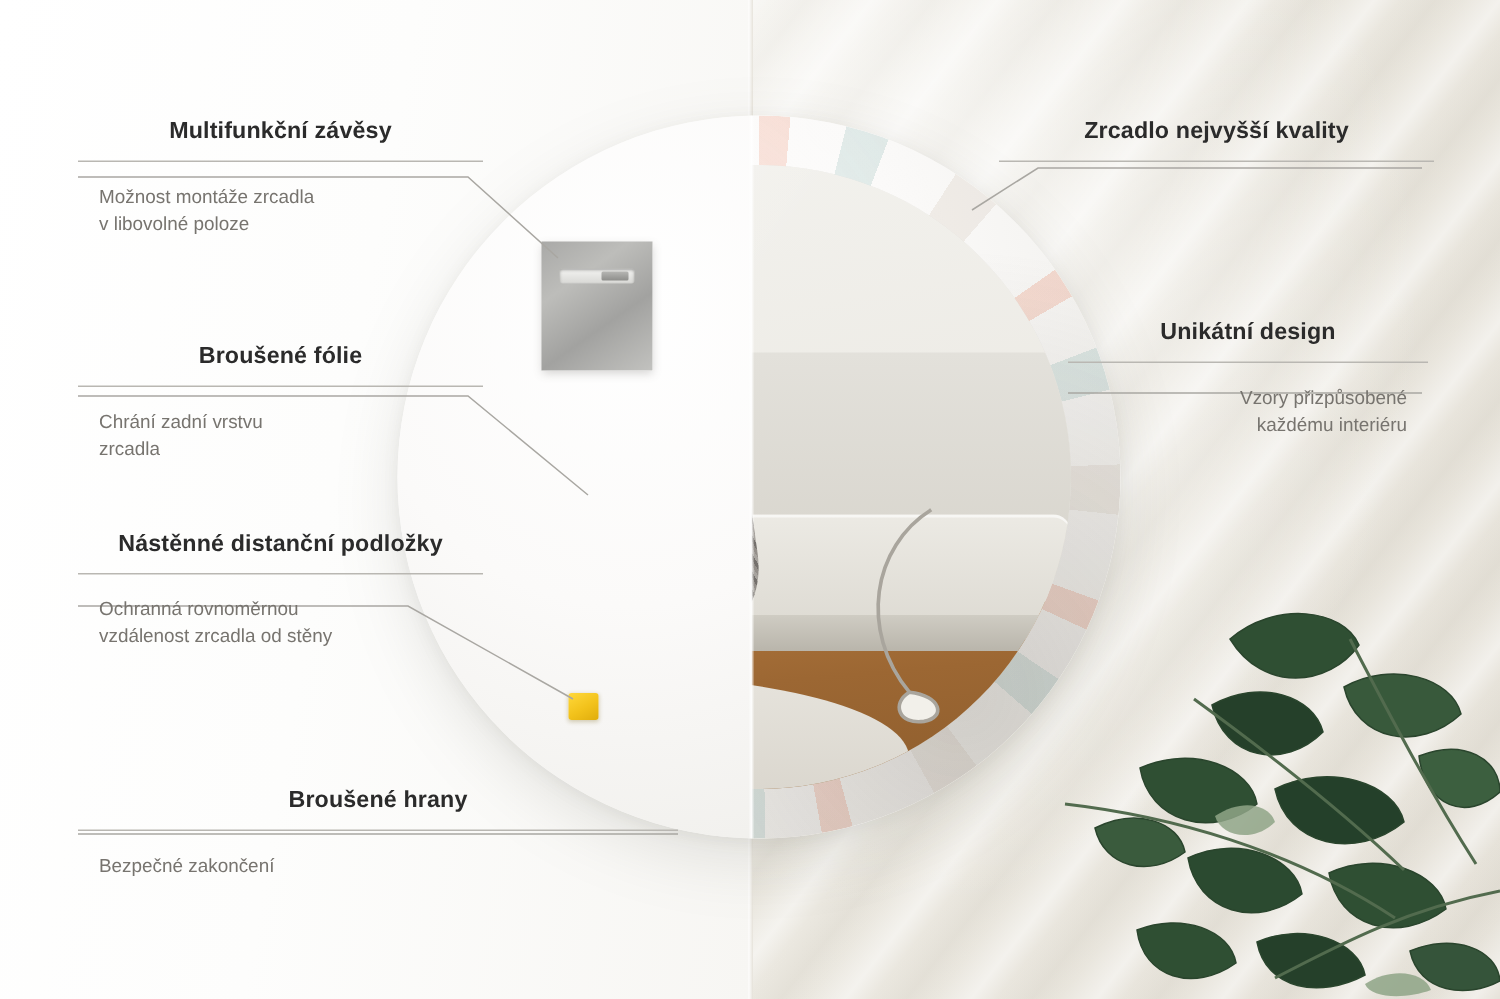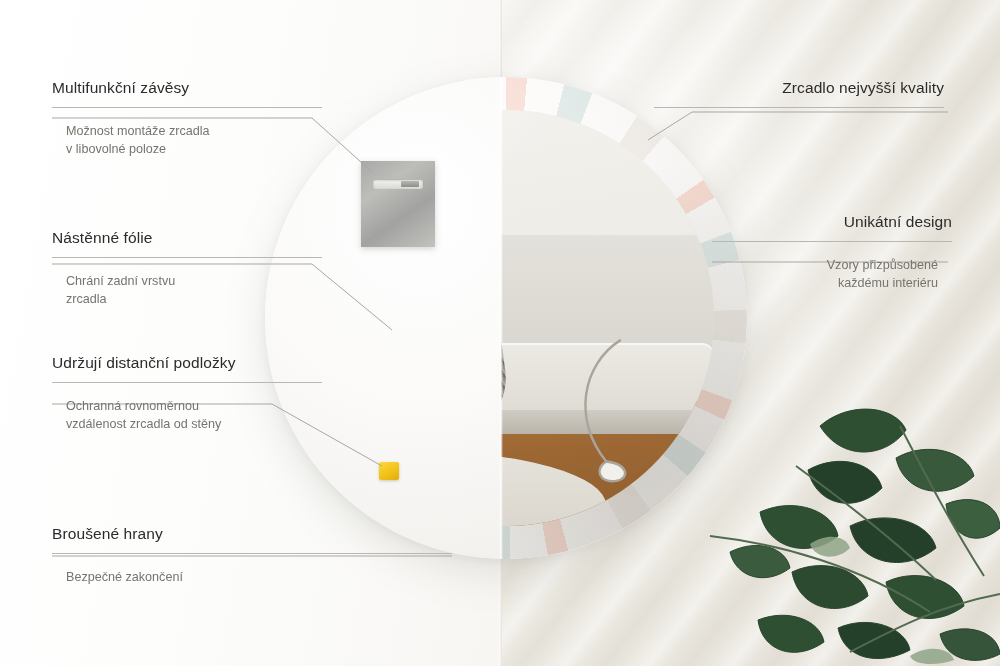--- a/index.html
+++ b/index.html
@@ -262,25 +262,26 @@
     position: absolute;
     left: 0; top: 0;
     width: 1000px; height: 666px;
     pointer-events: none;
   }
 
   
   .callout { position: absolute; }
   .callout .title {
     font-size: 15.5px;
-    font-weight: normal;
+    font-weight: bold;
     color: #2b2b2b;
     letter-spacing: .1px;
     line-height: 1.26;
     margin: 0;
+    text-align: center;
   }
   .callout .rule {
     height: 1px;
     background: #b9b7b2;
     margin: 9px 0 11px 0;
   }
   .callout .desc {
     font-size: 12.6px;
     color: #77746f;
     line-height: 1.5;
@@ -288,21 +289,21 @@
     white-space: pre-line;
   }
   .callout.left  { text-align: left; }
   .callout.right { text-align: right; }
 
   #c-hangers  { left: 52px;  top: 78px;  width: 270px; }
   #c-foil     { left: 52px;  top: 228px; width: 270px; }
   #c-spacers  { left: 52px;  top: 353px; width: 270px; }
   #c-edges    { left: 52px;  top: 524px; width: 400px; }
 
-  #c-quality  { right: 56px; top: 78px;  width: 290px; }
+  #c-quality  { right: 44px; top: 78px;  width: 290px; }
   #c-design   { right: 48px; top: 212px; width: 240px; }
 
   
   .foliage {
     position: absolute;
     right: 0; bottom: 0;
     width: 300px; height: 300px;
     pointer-events: none;
   }
   .foliage svg { width: 100%; height: 100%; display: block; }
@@ -377,28 +378,28 @@
   </svg>
 
   <div class="callout left" id="c-hangers">
     <p class="title">Multifunkční závěsy</p>
     <div class="rule"></div>
     <p class="desc">Možnost montáže zrcadla
 v libovolné poloze</p>
   </div>
 
   <div class="callout left" id="c-foil">
-    <p class="title">Nástěnné fólie</p>
+    <p class="title">Broušené fólie</p>
     <div class="rule"></div>
     <p class="desc">Chrání zadní vrstvu
 zrcadla</p>
   </div>
 
   <div class="callout left" id="c-spacers">
-    <p class="title">Udržují distanční
+    <p class="title">Nástěnné distanční
 podložky</p>
     <div class="rule"></div>
     <p class="desc">Ochranná rovnoměrnou
 vzdálenost zrcadla od stěny</p>
   </div>
 
   <div class="callout left" id="c-edges">
     <p class="title">Broušené hrany</p>
     <div class="rule"></div>
     <p class="desc">Bezpečné zakončení</p>

